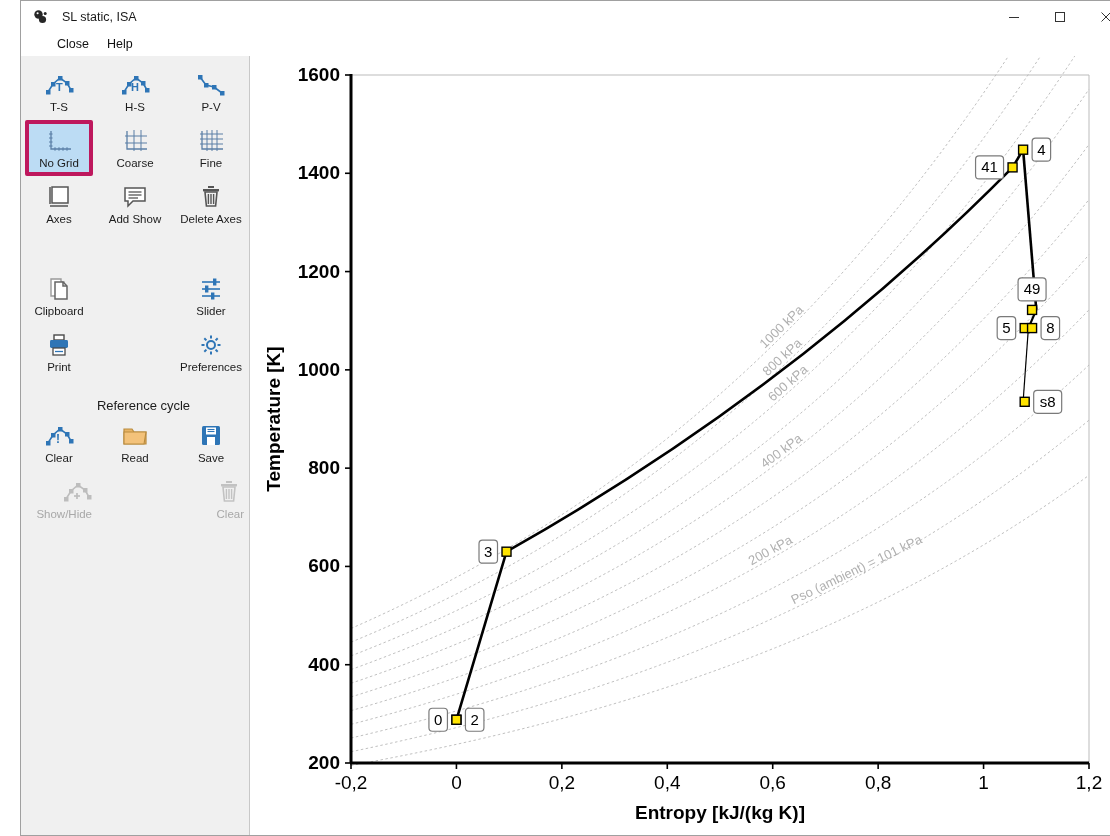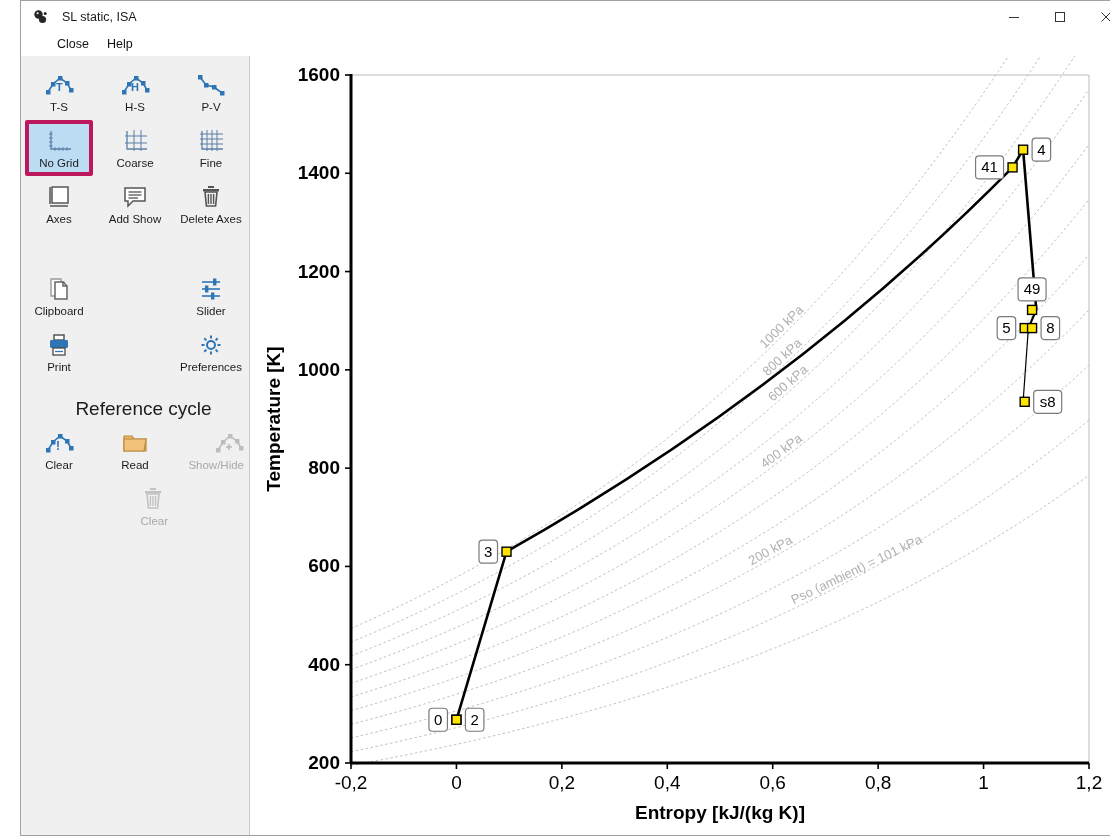--- a/index.html
+++ b/index.html
@@ -99,21 +99,21 @@
   }
   .tool.selected {
     background: #bcdcf4;
     border: 4px solid #be185d;
   }
   .tool.disabled { color: #a8a8a8; align-items: flex-end; }
   .tool .ico { height: 28px; display:flex; align-items:center; justify-content:center; }
   .tool .lbl { line-height: 13px; }
   .section-title {
     text-align: center;
-    font-size: 19px;
+    font-size: 13px;
     color: #1c1c1c;
     margin: 18px 0 2px 0;
     padding-left: 17px;
   }
   .spacer-lg { height: 36px; }
   
   #chartpane {
     flex: 1 1 auto;
     position: relative;
     background: #ffffff;
@@ -381,20 +381,34 @@
         <div class="tool">
           <span class="ico">
             <svg width="30" height="26" viewBox="0 0 30 26">
               <path d="M4 6 H12 L14 9 H26 V21 H4 Z" fill="#e8b465" stroke="#b98b3e" stroke-width="1.2"></path>
               <path d="M4 9 H26 L24 21 H4 Z" fill="#f3c27a" stroke="#b98b3e" stroke-width="1.1"></path>
             </svg>
           </span>
           <span class="lbl">Read</span>
         </div>
 
+        <div class="tool">
+          <span class="ico">
+            <svg width="30" height="26" viewBox="0 0 30 26">
+              <rect x="6" y="3" width="18" height="19" rx="1.5" fill="#2e75b6"></rect>
+              <rect x="10" y="4.5" width="10" height="7" fill="#fff"></rect>
+              <g stroke="#2e75b6" stroke-width="1.1">
+                <line x1="11.5" y1="6.5" x2="18.5" y2="6.5"></line>
+                <line x1="11.5" y1="8.5" x2="18.5" y2="8.5"></line>
+              </g>
+              <rect x="11" y="14" width="8" height="8" fill="#fff"></rect>
+            </svg>
+          </span>
+          <span class="lbl">Save</span>
+        </div>
 
         <div class="tool disabled">
           <span class="ico">
             <svg width="30" height="26" viewBox="0 0 30 26">
               <polyline points="4,20 9,12 16,6 23,11 27,18" fill="none" stroke="#bdbdbd" stroke-width="1.6"></polyline>
               <rect x="2" y="18" width="4.5" height="4.5" fill="#bdbdbd"></rect>
               <rect x="7" y="10" width="4.5" height="4.5" fill="#bdbdbd"></rect>
               <rect x="14" y="4" width="4.5" height="4.5" fill="#bdbdbd"></rect>
               <rect x="21" y="9" width="4.5" height="4.5" fill="#bdbdbd"></rect>
               <rect x="25" y="16" width="4.5" height="4.5" fill="#bdbdbd"></rect>

